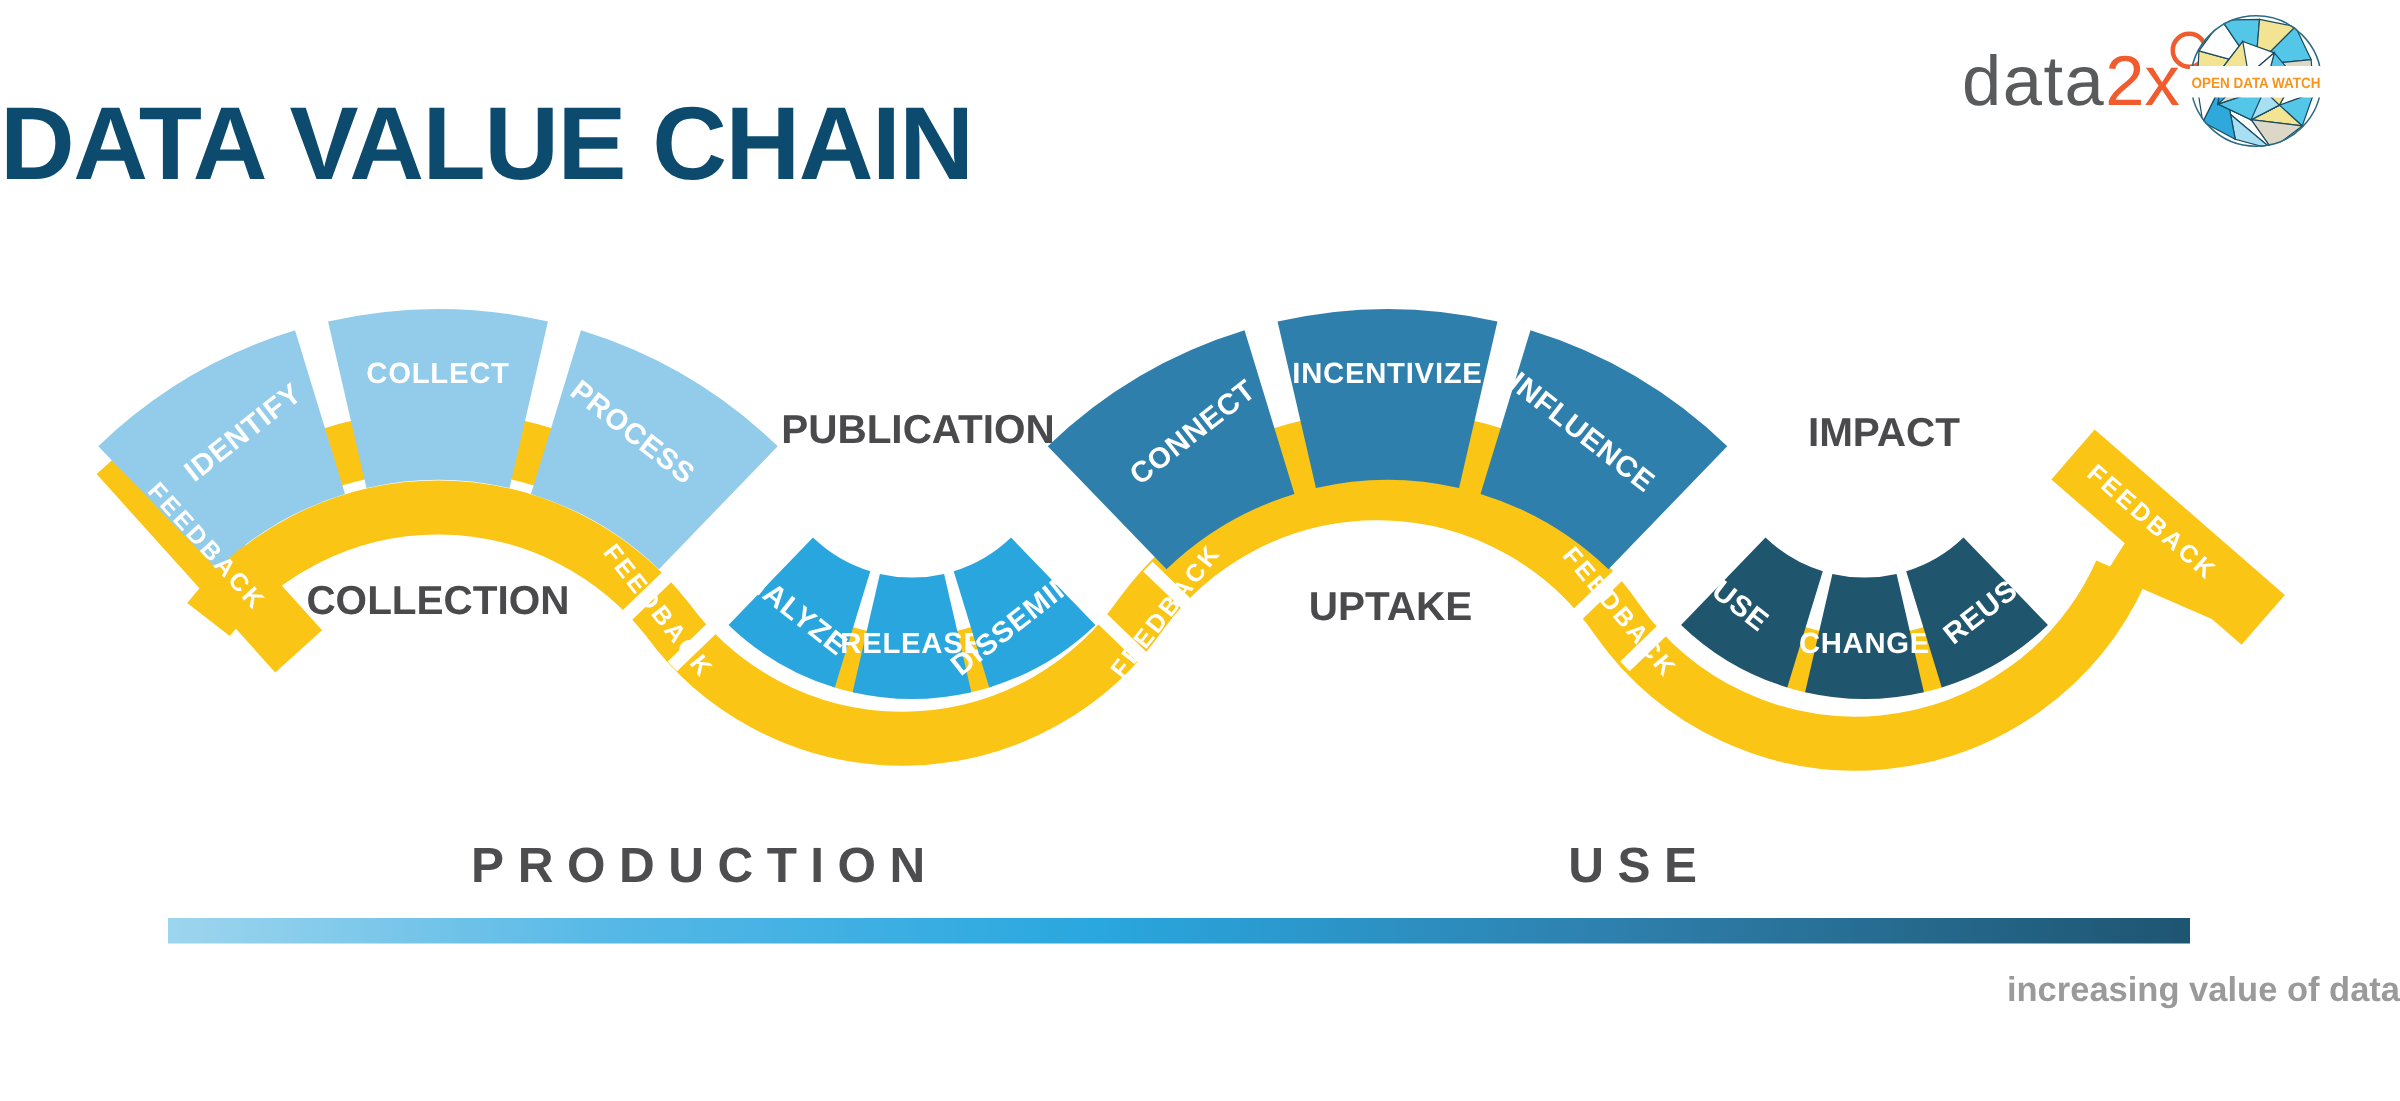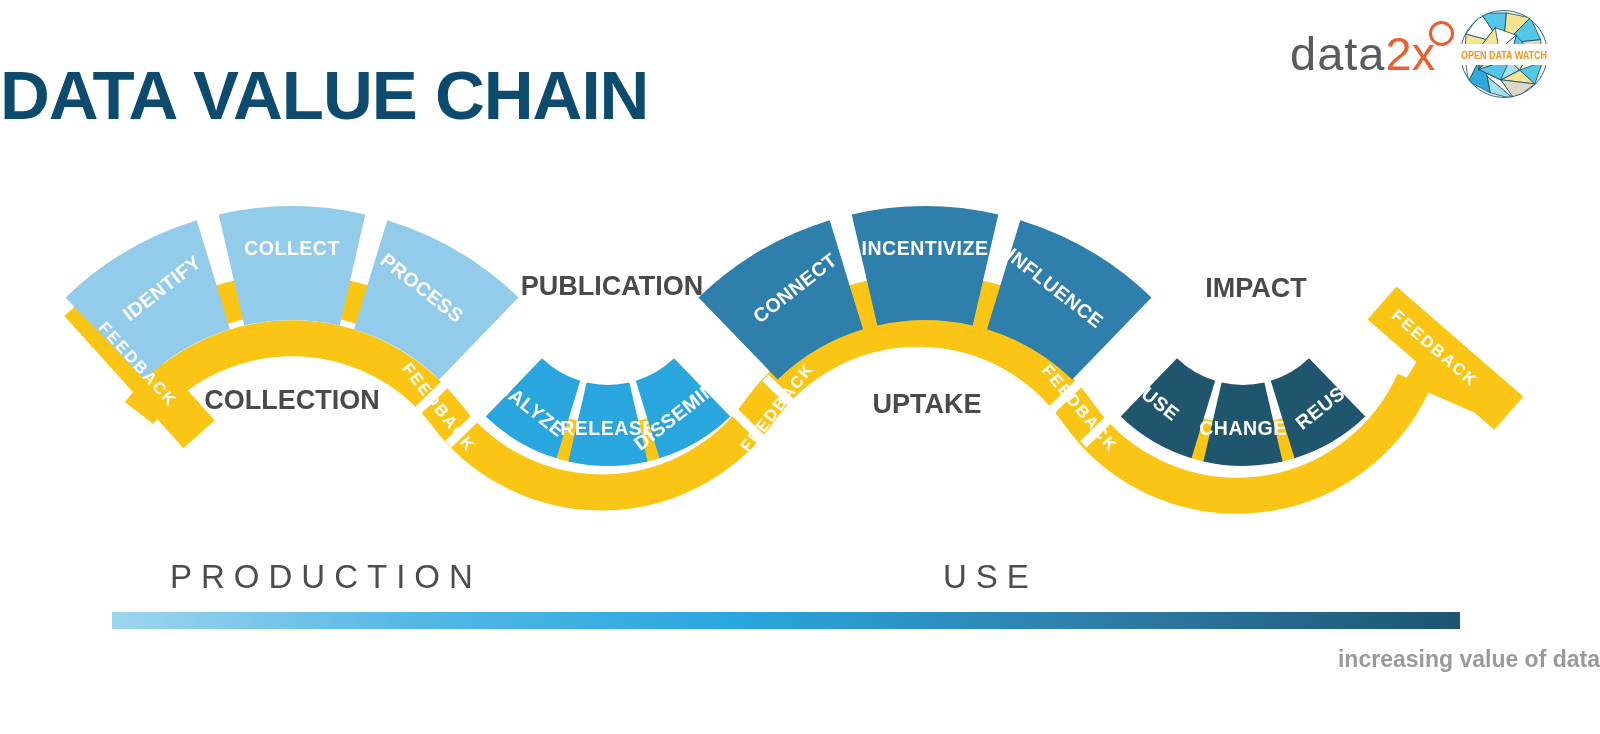--- a/index.html
+++ b/index.html
@@ -2,27 +2,27 @@
 <html><head>
 <meta charset="utf-8">
 <style>
   html,body{margin:0;padding:0;background:#fff;}
   #stage{position:relative;width:1600px;height:734px;background:#ffffff;overflow:hidden;
          font-family:"Liberation Sans", sans-serif;}
   #title{position:absolute;left:0;top:56px;width:1580px;text-align:left;
          font-size:69px;font-weight:800;letter-spacing:-1px;color:#0c4a6e;}
   
   #d2x{position:absolute;left:1290px;top:26px;display:flex;align-items:baseline;height:60px;}
-  #d2x .g{font-size:47px;color:#595A5C;font-weight:400;letter-spacing:1px;}
+  #d2x .g{font-size:47px;color:#595A5C;font-weight:400;letter-spacing:1px;margin-left:18px;}
   #d2x .o{font-size:47px;color:#F05C2E;font-weight:400;}
   #d2x .ring{display:inline-block;width:19px;height:19px;border:3.5px solid #F05C2E;
              border-radius:50%;position:relative;top:-24px;margin-left:-6px;}
   
-  .phase-big{position:absolute;top:558px;font-size:33px;font-weight:400;color:#4D4D4F;
-             letter-spacing:9px;}
+  .phase-big{position:absolute;top:558px;font-size:33px;font-weight:700;color:#4D4D4F;
+             letter-spacing:9px;text-align:center;}
   #prod{left:170px;width:600px;}
   #use-big{left:943px;width:300px;}
   #gradbar{position:absolute;left:112px;top:612px;width:1348px;height:17px;
            background:linear-gradient(90deg,#9ED5EE 0%,#55B8E6 22%,#29A7DF 46%,#2E7FAC 72%,#1E5571 100%);}
   #caption{position:absolute;left:0;top:646px;width:1600px;text-align:right;
            font-size:23px;font-weight:700;color:#9A9A9A;}
   svg text{font-family:"Liberation Sans", sans-serif;}
 </style>
 </head>
 <body>

